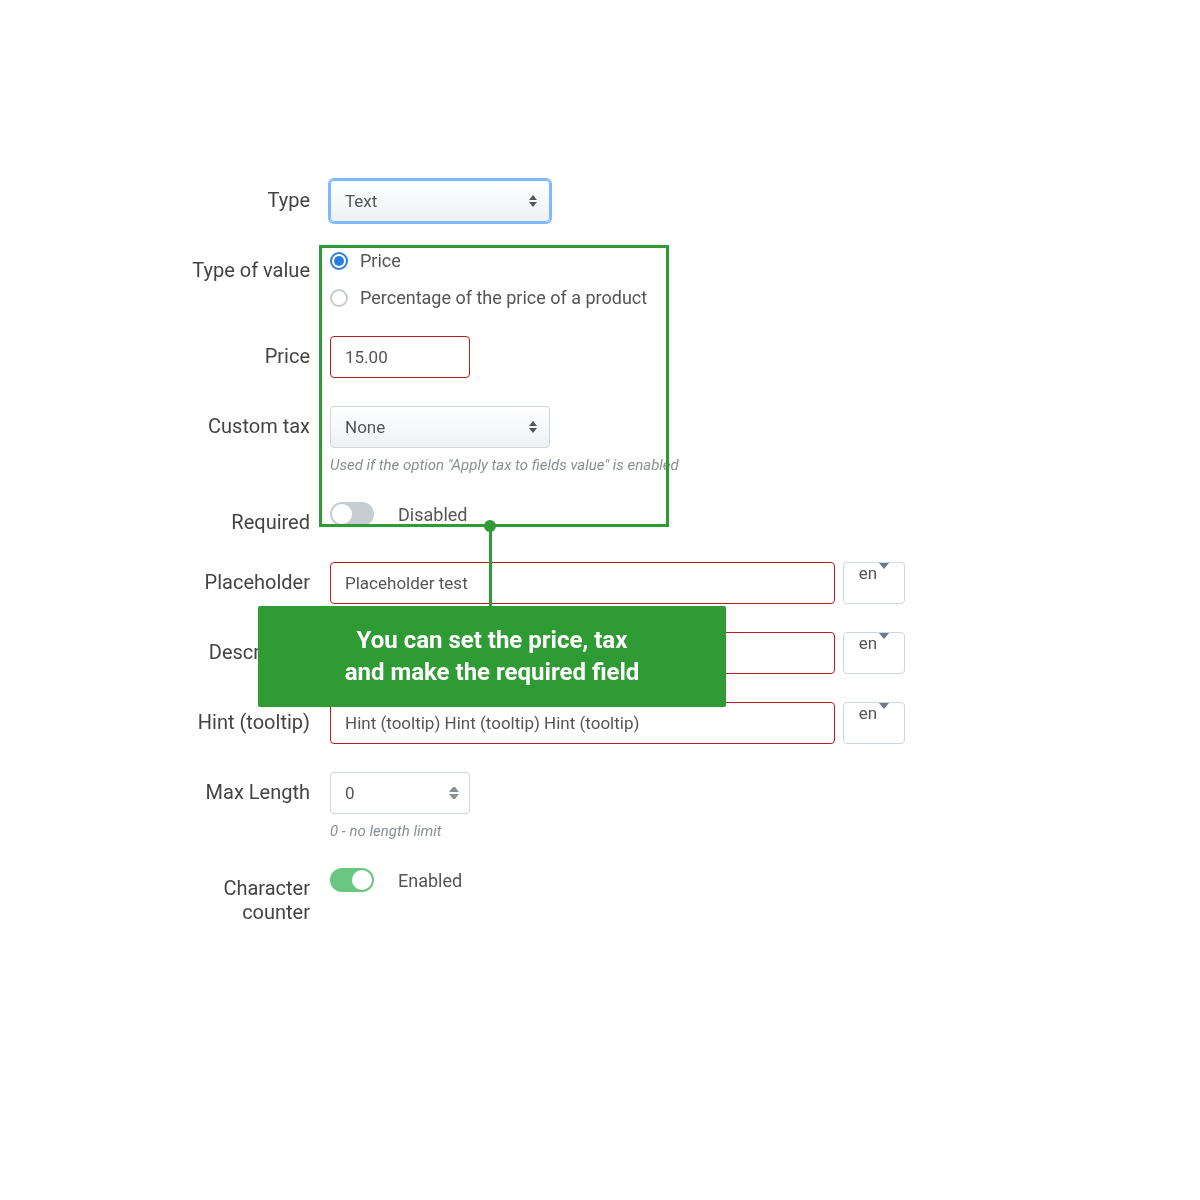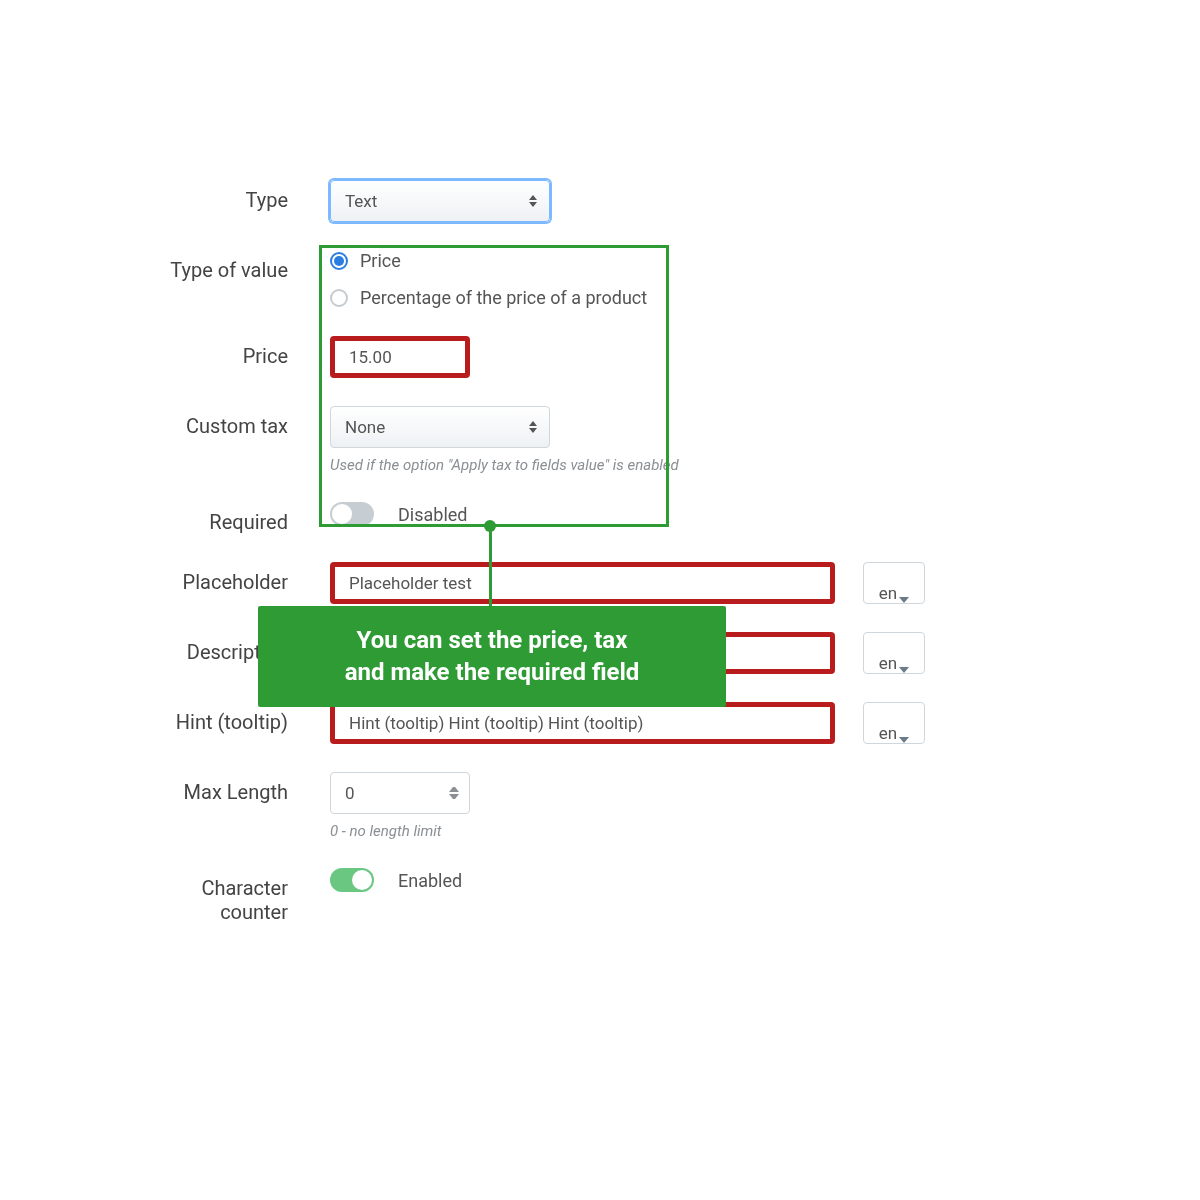--- a/index.html
+++ b/index.html
@@ -1,43 +1,43 @@
 <!DOCTYPE html>
 <html><head>
 <meta charset="utf-8">
 <style>
   html,body{margin:0;padding:0;width:1200px;height:1200px;background:#fff;font-family:-apple-system,BlinkMacSystemFont,"Segoe UI",Roboto,"Helvetica Neue",Arial,sans-serif;color:#333;}
   *{box-sizing:border-box;}
   .form{padding-top:180px;padding-left:160px;width:960px;}
   .row{display:flex;align-items:flex-start;margin-bottom:28px;}
-  .row .label{width:170px;text-align:right;padding-right:42px;font-size:20px;color:#444;padding-top:8px;line-height:1.2;}
+  .row .label{width:170px;text-align:right;padding-right:20px;font-size:20px;color:#444;padding-top:8px;line-height:1.2;}
   .row .control{flex:1;display:flex;flex-direction:column;gap:8px;}
   .select-wrap{position:relative;display:inline-block;width:220px;height:42px;border:1px solid #cfd7dd;border-radius:4px;
     background:linear-gradient(#fff,#eef1f4);box-shadow:inset 0 1px 0 #fff;}
   .select-wrap.focused{box-shadow:0 0 0 2px #7db9ff;border-color:#7db9ff;}
   .select-text{position:absolute;left:14px;top:50%;transform:translateY(-50%);font-size:17px;color:#555;pointer-events:none;}
   .select-caret{position:absolute;right:10px;top:50%;transform:translateY(-50%);width:12px;height:16px;display:flex;flex-direction:column;justify-content:center;align-items:center;gap:2px;pointer-events:none;}
   .select-caret::before{content:"";border-left:4px solid transparent;border-right:4px solid transparent;border-bottom:5px solid #555;}
   .select-caret::after{content:"";border-left:4px solid transparent;border-right:4px solid transparent;border-top:5px solid #555;}
   .radio-line{display:flex;align-items:center;gap:12px;font-size:18px;color:#555;margin-bottom:8px;}
   .radio{width:18px;height:18px;border-radius:50%;border:2px solid #c6cbd0;position:relative;flex:0 0 18px;}
   .radio.checked{border-color:#2a7de1;}
   .radio.checked::after{content:"";position:absolute;left:2px;top:2px;width:10px;height:10px;border-radius:50%;background:#2a7de1;}
-  .text-input{height:42px;border:5px solid #b91c1c;border-radius:4px;background:#fff;padding:0 14px;font-size:17px;color:#555;display:flex;align-items:center;}
+  .text-input{height:42px;border:1px solid #b91c1c;border-radius:4px;background:#fff;padding:0 14px;font-size:17px;color:#555;display:flex;align-items:center;}
   .text-input.small{width:140px;}
   .text-input.wide{width:505px;}
   .help-text{font-size:15px;font-style:italic;color:#8a8f94;}
   .toggle-row{display:flex;align-items:center;gap:24px;font-size:18px;color:#555;}
   .toggle{width:44px;height:24px;border-radius:12px;position:relative;}
   .toggle.off{background:#c6ced4;}
   .toggle.on{background:#6ac782;}
   .toggle .knob{position:absolute;top:2px;width:20px;height:20px;border-radius:50%;background:#fff;}
   .toggle.off .knob{left:2px;}
   .toggle.on .knob{right:2px;}
-  .lang-btn{height:42px;min-width:62px;border:1px solid #cfd7dd;border-radius:4px;background:#fff;display:inline-flex;align-items:flex-end;justify-content:center;gap:2px;font-size:17px;color:#555;margin-left:28px;}
+  .lang-btn{height:42px;min-width:62px;border:1px solid #cfd7dd;border-radius:4px;background:#fff;display:inline-flex;align-items:flex-start;justify-content:center;gap:2px;font-size:17px;color:#555;margin-left:8px;}
   .lang-btn .caret{width:0;height:0;border-left:5px solid transparent;border-right:5px solid transparent;border-top:6px solid #6a7a88;}
   .row-with-lang{display:flex;align-items:center;}
   .stepper{position:relative;width:140px;height:42px;border:1px solid #cfd7dd;border-radius:4px;background:#fff;display:flex;align-items:center;padding:0 14px;font-size:17px;color:#555;}
   .stepper .spin{position:absolute;right:10px;top:50%;transform:translateY(-50%);width:10px;display:flex;flex-direction:column;gap:2px;}
   .stepper .spin::before{content:"";border-left:4px solid transparent;border-right:4px solid transparent;border-bottom:5px solid #8a8f94;}
   .stepper .spin::after{content:"";border-left:4px solid transparent;border-right:4px solid transparent;border-top:5px solid #8a8f94;}
   
   .highlight-box{position:absolute;border:3px solid #2e9b34;pointer-events:none;}
   .callout{position:absolute;background:#2e9b34;color:#fff;font-size:24px;font-weight:700;text-align:center;padding:18px 24px;line-height:1.35;border-radius:2px;}
   .callout-line{position:absolute;width:3px;background:#2e9b34;}

